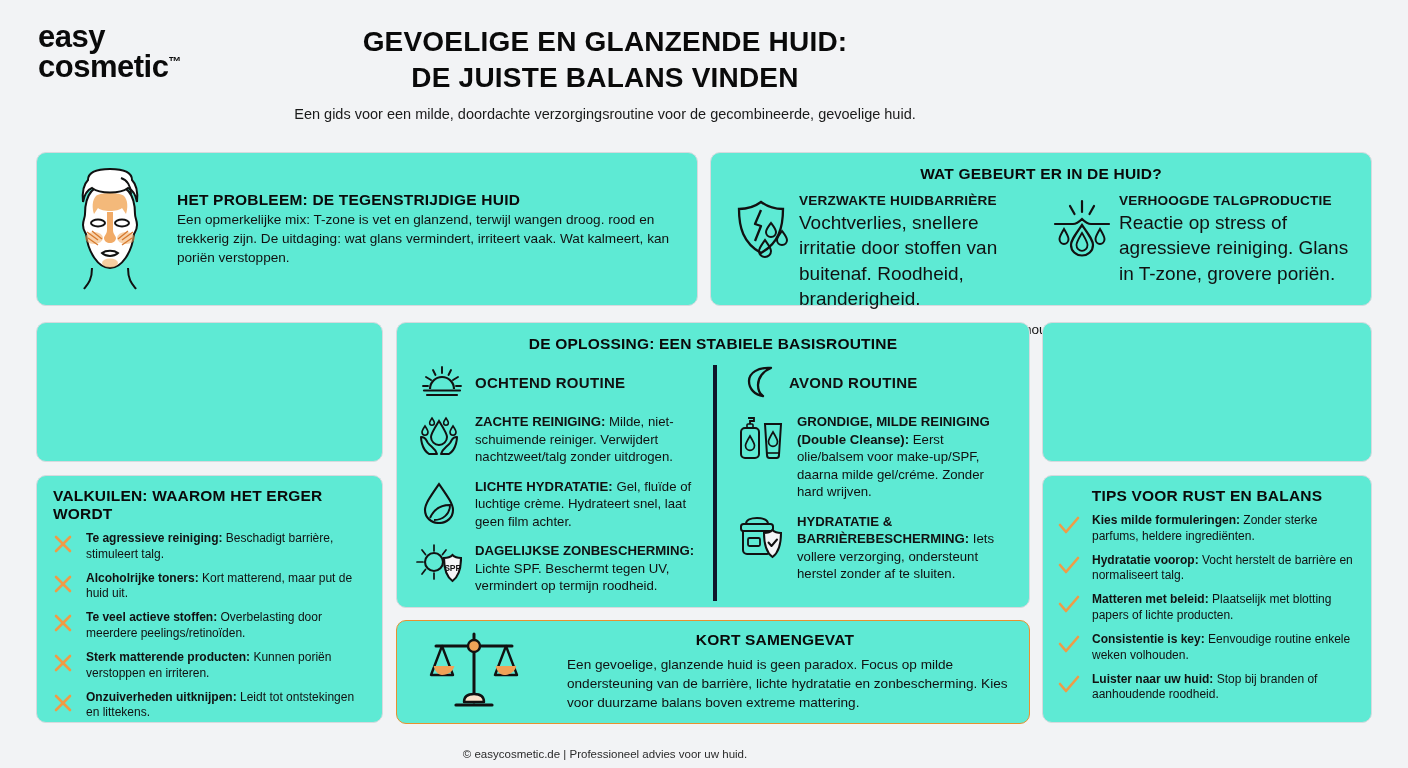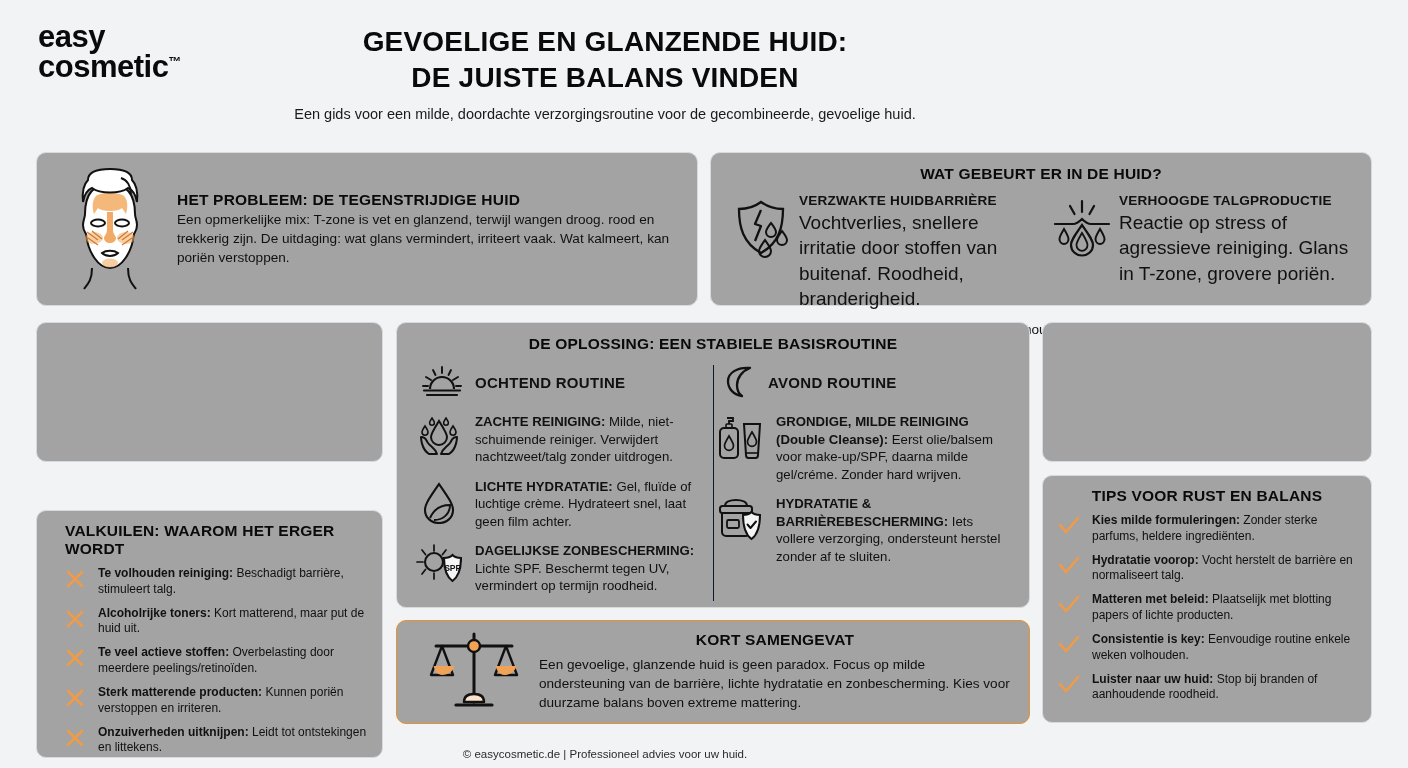--- a/index.html
+++ b/index.html
@@ -28,21 +28,21 @@
   .titlewrap { text-align: center; padding-top: 24px; }
   .title {
     font-size: 28px; font-weight: 800; letter-spacing: 0.2px;
     line-height: 1.28; color: #0a0a0a;
   }
   .subtitle { margin-top: 10px; font-size: 14.5px; color: #1a1a1a; }
 
   
   .card {
     position: absolute;
-    background: #a3a3a3;
+    background: #5eead4;
     border: 1px solid #d6dade;
     border-radius: 10px;
   }
   .card.accent { border-color: #e8912f; border-width: 1.6px; }
   .card-title {
     font-size: 15.5px; font-weight: 700; letter-spacing: 0.2px; color: #0a0a0a;
   }
   .card-title.center { text-align: center; }
 
   
@@ -64,45 +64,45 @@
   .goal b { font-weight: 700; }
 
   
   #card-empty-left { left: 36px; top: 322px; width: 347px; height: 140px; }
   #card-empty-right { left: 1042px; top: 322px; width: 330px; height: 140px; }
 
   #card-solution { left: 396px; top: 322px; width: 634px; height: 286px; padding: 12px 16px; }
   #card-solution .card-title { margin-bottom: 12px; }
   .sol-cols { display: flex; height: 236px; }
   .sol-col { flex: 1 1 50%; padding-right: 12px; }
-  .sol-col.right { border-left: 1px solid #0f172a; }
+  .sol-col.right { padding-left: 18px; border-left: 4px solid #0f172a; }
   .sol-head { display: flex; align-items: center; gap: 12px; margin-bottom: 14px; padding-left: 8px; }
   .sol-head .t { font-size: 15px; font-weight: 600; letter-spacing: .3px; }
   .sol-item { display: flex; gap: 10px; margin-bottom: 12px; }
   .sol-item .ic { flex: 0 0 52px; display: flex; justify-content: center; padding-top: 2px; }
   .sol-item p { font-size: 13.2px; line-height: 1.33; }
   .sol-item p b { font-weight: 700; }
 
   
-  #card-pitfalls { left: 36px; top: 475px; width: 347px; height: 248px; padding: 11px 14px 10px 24px; margin-top: 35px; }
+  #card-pitfalls { left: 36px; top: 475px; width: 347px; height: 248px; padding: 11px 14px 10px 12px; }
   #card-tips { left: 1042px; top: 475px; width: 330px; height: 248px; padding: 11px 12px 10px 12px; }
   #card-pitfalls .card-title { margin-bottom: 8px; padding-left: 4px; }
   #card-tips .card-title { margin-bottom: 8px; text-align: center; }
   .li { display: flex; gap: 9px; margin-bottom: 8px; }
   .li .mark { flex: 0 0 28px; display: flex; justify-content: center; padding-top: 3px; }
   .li p { font-size: 12px; line-height: 1.32; }
   .li p b { font-weight: 700; }
 
   
   #card-summary { left: 396px; top: 620px; width: 634px; height: 104px; }
   .sum-inner { display: flex; align-items: center; height: 100%; padding: 8px 18px 8px 22px; }
   .sum-icon { flex: 0 0 110px; display: flex; justify-content: center; }
   .sum-text { padding-left: 10px; }
   .sum-text .card-title { margin-bottom: 7px; text-align: center; }
-  .sum-text p { font-size: 13.6px; line-height: 1.38; }
+  .sum-text p { font-size: 13.6px; line-height: 1.38; margin-left: 28px; }
 
   
   .footer {
     position: absolute; left: 0; right: 0; bottom: 8px;
     text-align: center; font-size: 11.5px; color: #2b2b2b;
   }
 
   svg { display: block; }
 </style>
 </head>
@@ -316,21 +316,21 @@
 
     <div class="li">
       <div class="mark">
         <svg width="20" height="20" viewBox="0 0 20 20">
             <g stroke="#ef9b47" stroke-width="2.6" stroke-linecap="round">
               <path d="M3 3 L17 17"></path>
               <path d="M17 3 L3 17"></path>
             </g>
           </svg>
       </div>
-      <p><b>Te volhouden reiniging:</b><span> Beschadigt barrière, stimuleert talg.</span></p>
+      <p><b>Te agressieve reiniging:</b><span> Beschadigt barrière, stimuleert talg.</span></p>
     </div>
     <div class="li">
       <div class="mark">
         <svg width="20" height="20" viewBox="0 0 20 20">
             <g stroke="#ef9b47" stroke-width="2.6" stroke-linecap="round">
               <path d="M3 3 L17 17"></path>
               <path d="M17 3 L3 17"></path>
             </g>
           </svg>
       </div>

